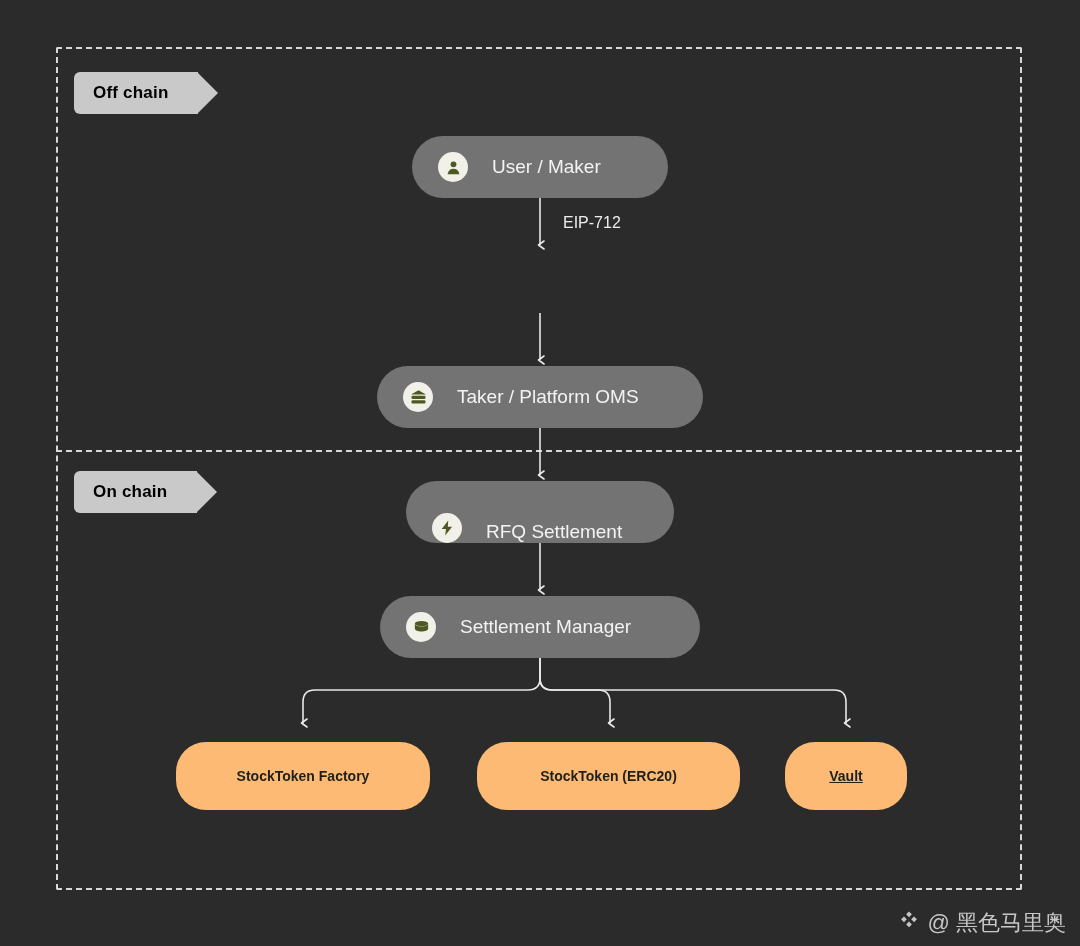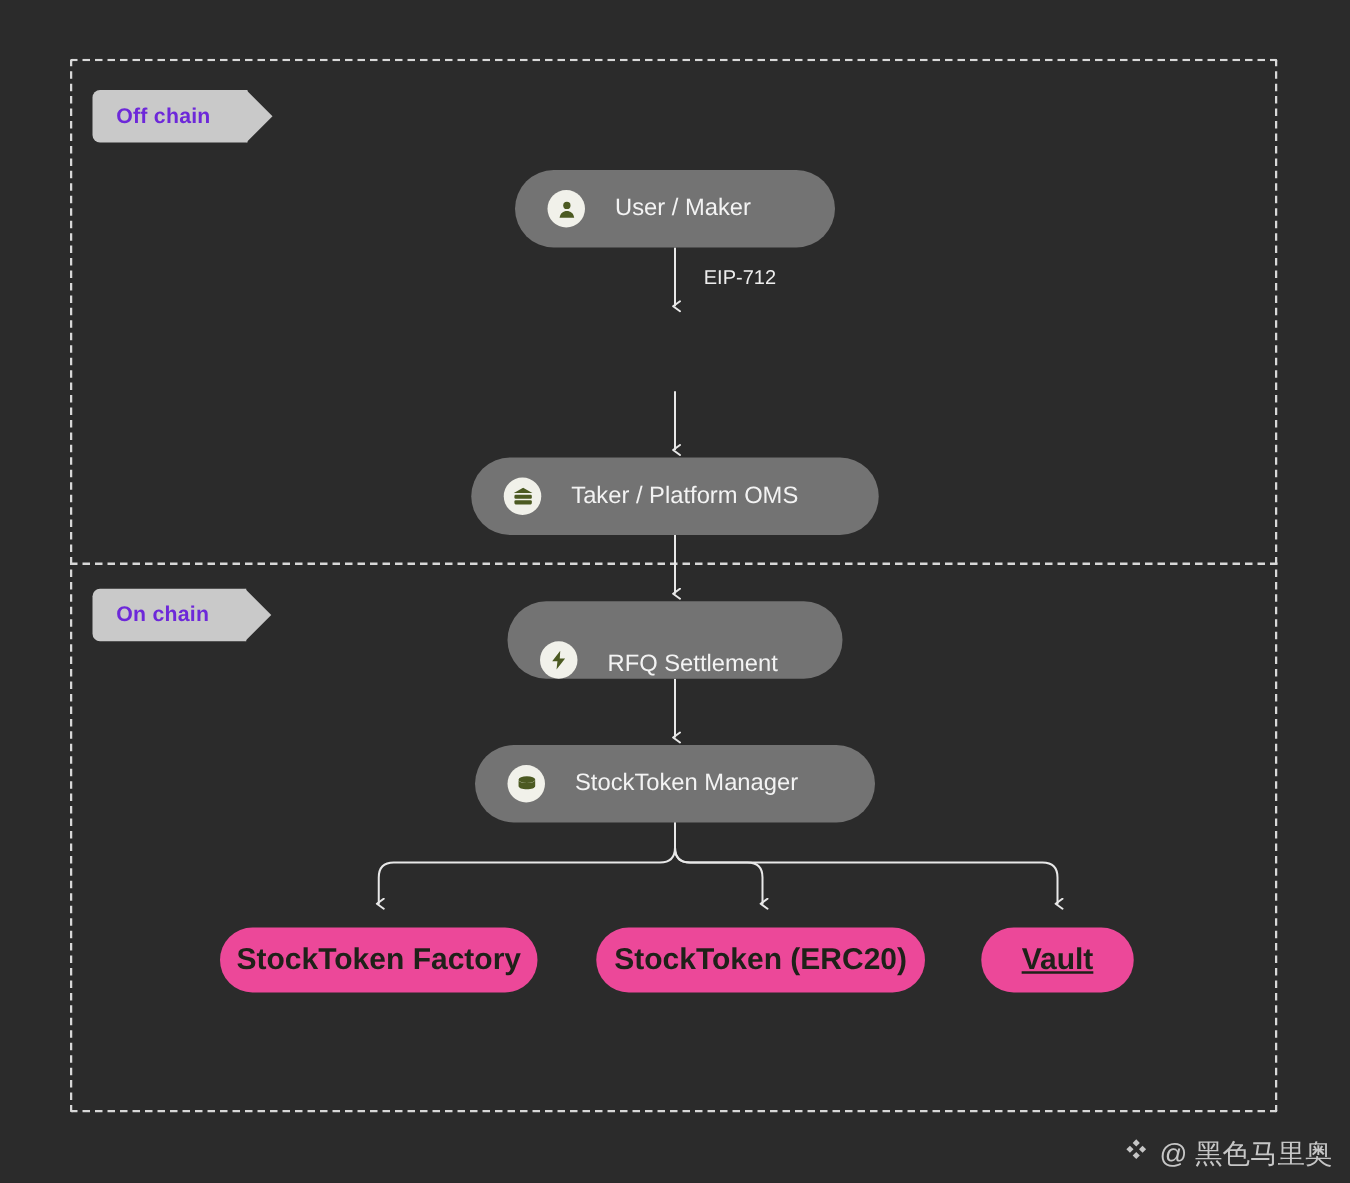--- a/index.html
+++ b/index.html
@@ -39,21 +39,21 @@
     width: 966px;
     height: 0;
     border-top: 2px dashed #d8d8d8;
   }
 
   
   .band-tag {
     position: absolute;
     height: 42px;
     background: #c9c9c9;
-    color: #6d28d9;
+    color: #000000;
     display: flex;
     align-items: center;
     padding-left: 19px;
     padding-right: 30px;
     font-size: 17px;
     font-weight: bold;
     letter-spacing: 0.2px;
     border-radius: 6px 0 0 6px;
     box-sizing: border-box;
   }
@@ -96,28 +96,28 @@
     display: flex;
     align-items: center;
     justify-content: center;
     flex: 0 0 auto;
   }
   .node-icon svg { display: block; }
 
   
   .node-lime {
     position: absolute;
-    background: #ec4899;
+    background: #fdba74;
     border-radius: 30px;
-    height: 52px;
+    height: 68px;
     display: flex;
     align-items: center;
     justify-content: center;
     color: #1f2119;
-    font-size: 24px;
+    font-size: 14px;
     font-weight: bold;
     white-space: nowrap;
     box-sizing: border-box;
     padding: 0 22px;
   }
 
   
   .edge-label {
     position: absolute;
     color: #ededed;
@@ -218,21 +218,21 @@
     <span class="node-label">RFQ Settlement</span>
   </div>
 
   <div class="node-dark" style="left:380px; top:596px; width:320px;">
     <span class="node-icon">
       <svg width="19" height="19" viewBox="0 0 24 24" fill="#4c5a22">
         <ellipse cx="12" cy="7.2" rx="8.4" ry="3.4"></ellipse>
         <path d="M3.6,7.2 L3.6,13.6 C3.6,15.5 7.4,17 12,17 C16.6,17 20.4,15.5 20.4,13.6 L20.4,7.2 C20.4,9.1 16.6,10.6 12,10.6 C7.4,10.6 3.6,9.1 3.6,7.2 Z"></path>
       </svg>
     </span>
-    <span class="node-label">StockToken Manager</span>
+    <span class="node-label">Settlement Manager</span>
   </div>
 
   <div class="node-lime" style="left:176px; top:742px; width:254px;">
     <span>StockToken Factory</span>
   </div>
 
   <div class="node-lime" style="left:477px; top:742px; width:263px;">
     <span>StockToken (ERC20)</span>
   </div>
 

